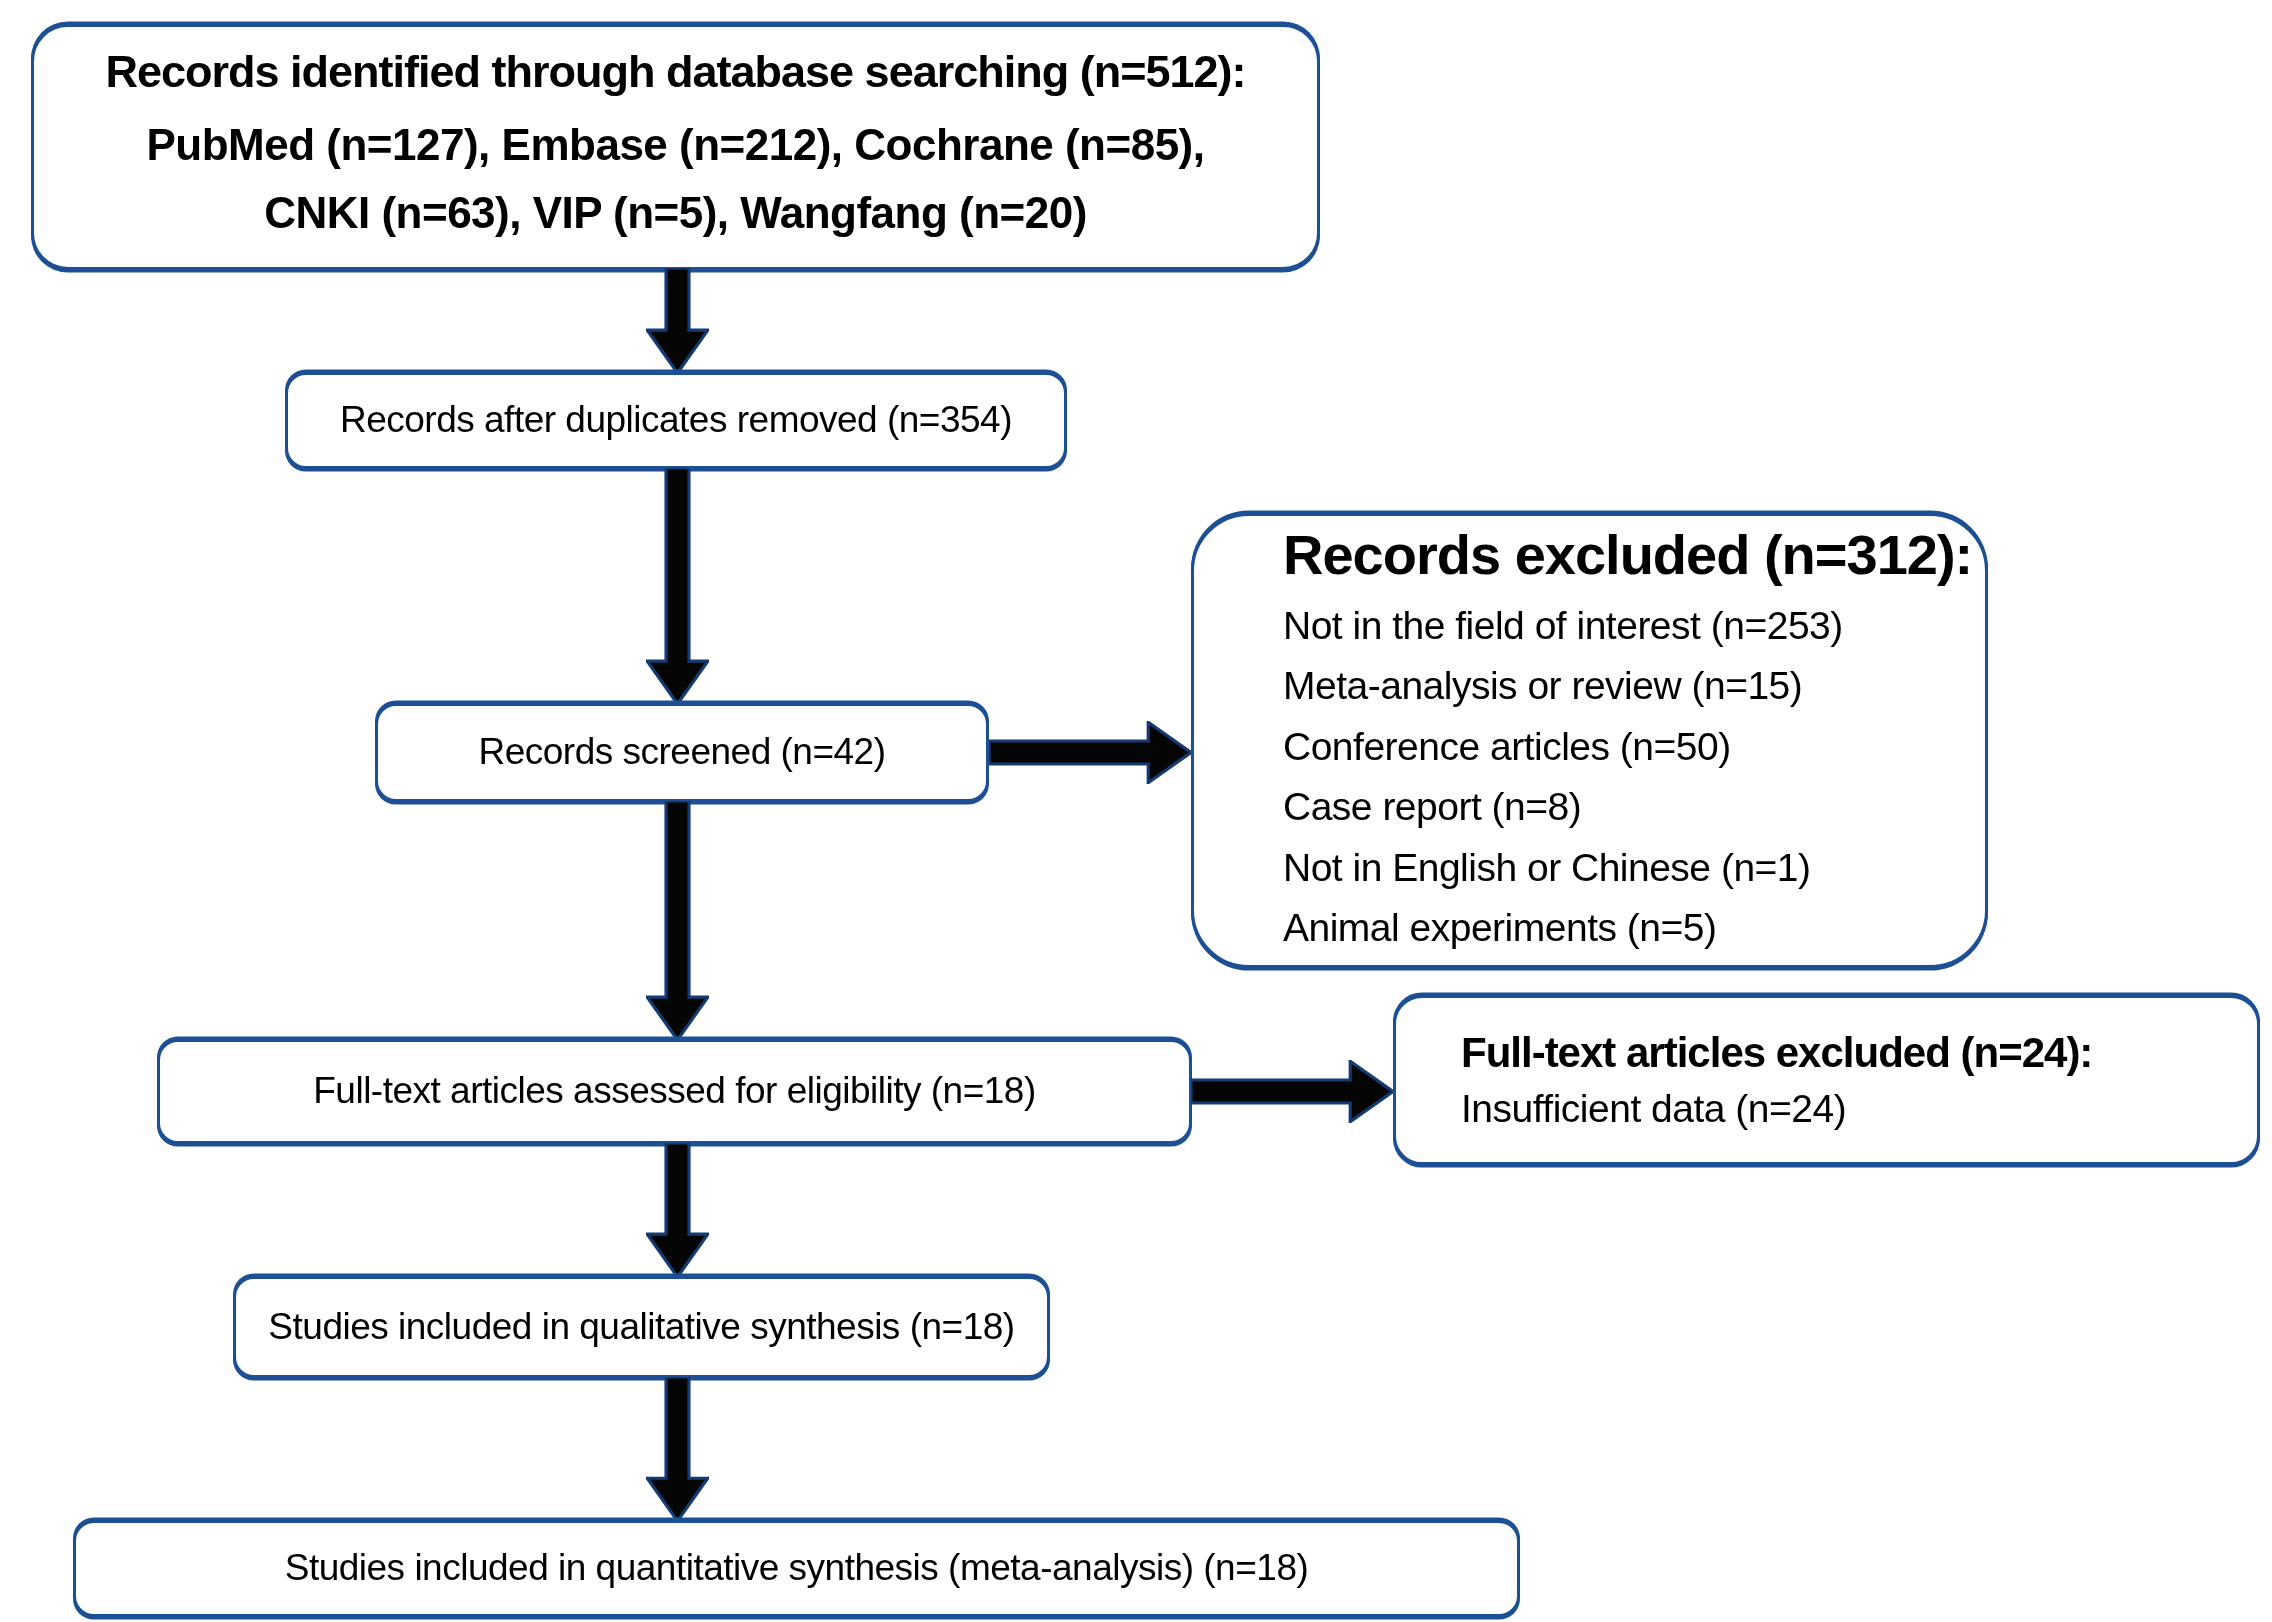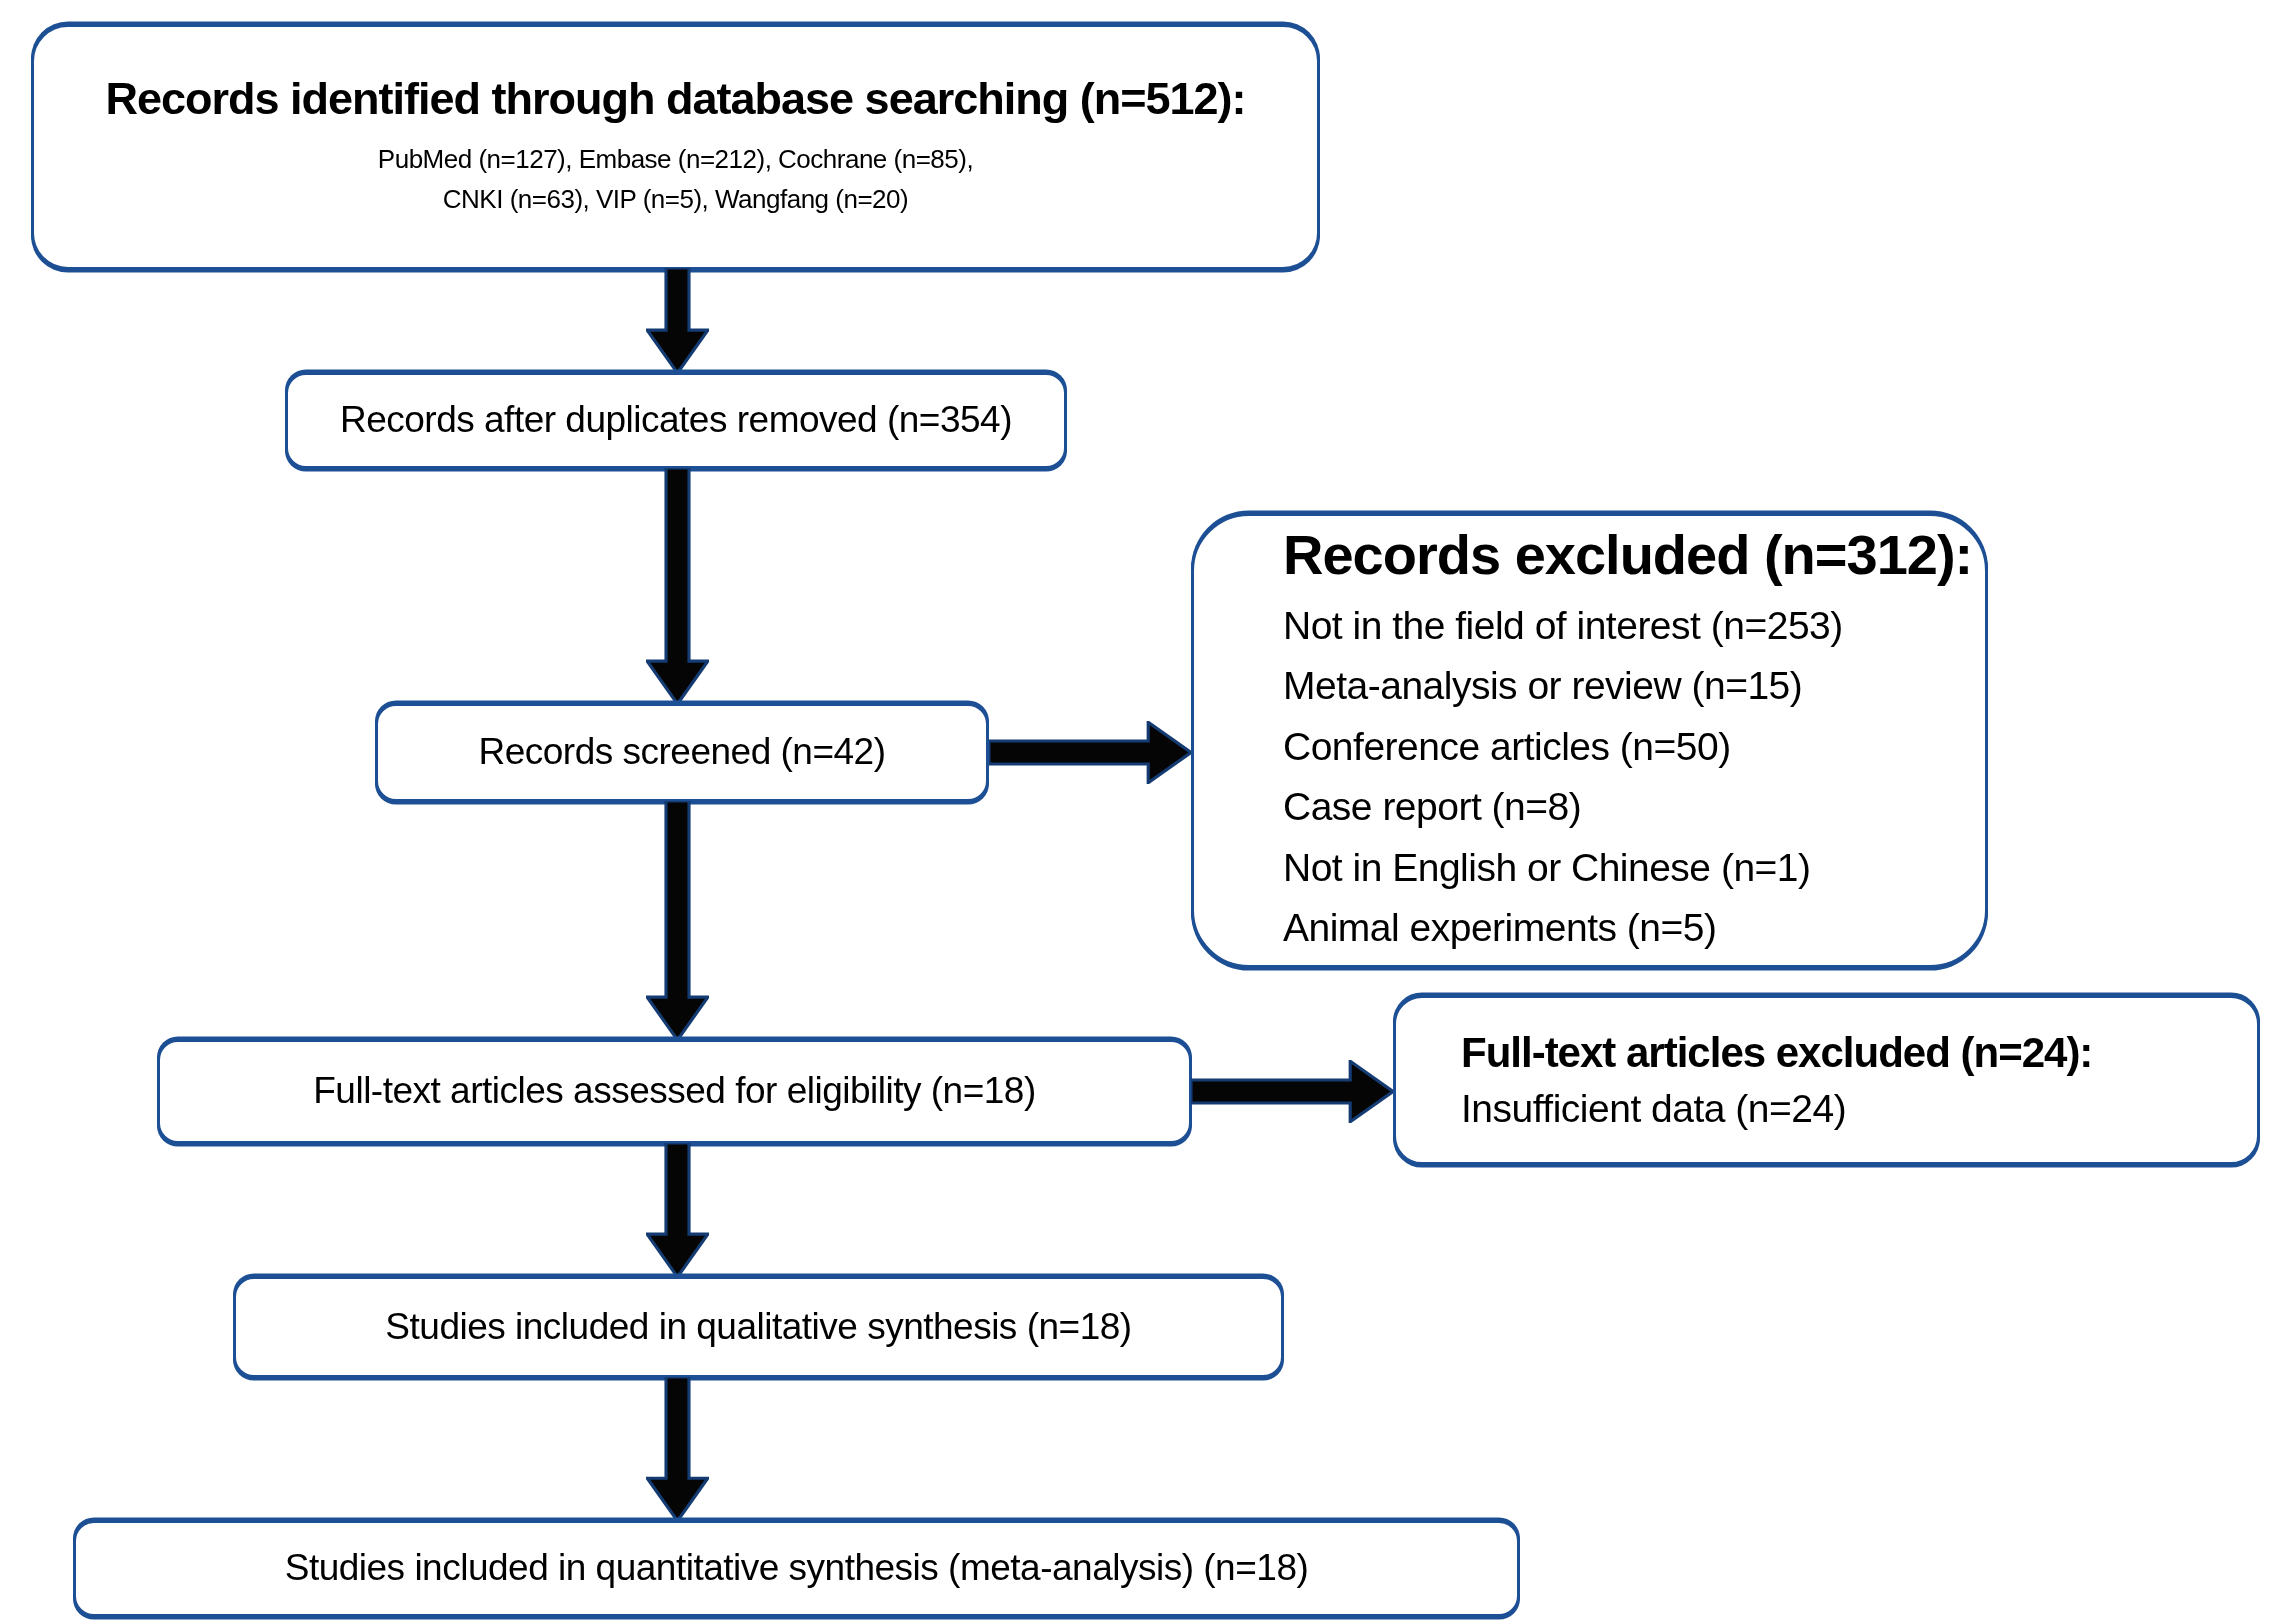--- a/index.html
+++ b/index.html
@@ -37,21 +37,21 @@
     letter-spacing:-0.5px;
     white-space:nowrap;
     line-height:1.2;
   }
   
   .b-identification{left:31px;top:23.5px;width:1289px;height:246px;border-radius:37px;}
   .b-identification .title{
     font-size:45px;font-weight:bold;letter-spacing:-1px;white-space:nowrap;margin-bottom:13.6px;
   }
   .b-identification .src-line{
-    font-size:26px;letter-spacing:-0.5px;white-space:nowrap;line-height:1.55;
+    font-size:44px;letter-spacing:-0.5px;white-space:nowrap;line-height:1.55;font-weight:bold;
   }
   
   .b-duplicates{left:285px;top:372px;width:782px;height:97px;border-radius:21px;}
   
   .b-screened{left:375px;top:703px;width:614px;height:99px;border-radius:21px;}
   
   .b-rec-excluded{
     left:1191px;top:513px;width:797px;height:455px;border-radius:58px;
     align-items:flex-start;text-align:left;padding-left:89px;padding-right:8.4px;
   }
@@ -68,21 +68,21 @@
     left:1393px;top:995px;width:867px;height:170px;border-radius:29px;
     align-items:flex-start;text-align:left;padding-left:65px;padding-right:8.4px;
   }
   .b-ft-excluded .title{
     font-size:42px;font-weight:bold;letter-spacing:-1px;white-space:nowrap;margin-bottom:10.5px;
   }
   .b-ft-excluded .item{
     font-size:39px;letter-spacing:-0.5px;white-space:nowrap;
   }
   
-  .b-qualitative{left:233px;top:1276px;width:1051px;height:102px;border-radius:21px;}
+  .b-qualitative{left:233px;top:1276px;width:817px;height:102px;border-radius:21px;}
   
   .b-quantitative{left:73px;top:1520px;width:1447px;height:97px;border-radius:21px;}
 
   .arrow{position:absolute;}
   .arrow polygon{
     fill:var(--arrow-fill);
     stroke:var(--arrow-outline);
     stroke-width:6;
     stroke-linejoin:miter;
   }

